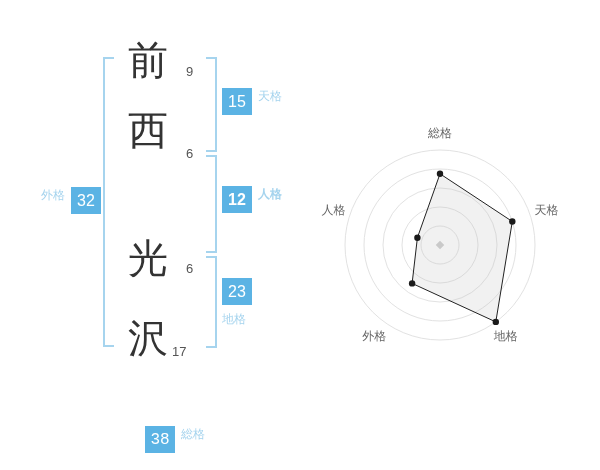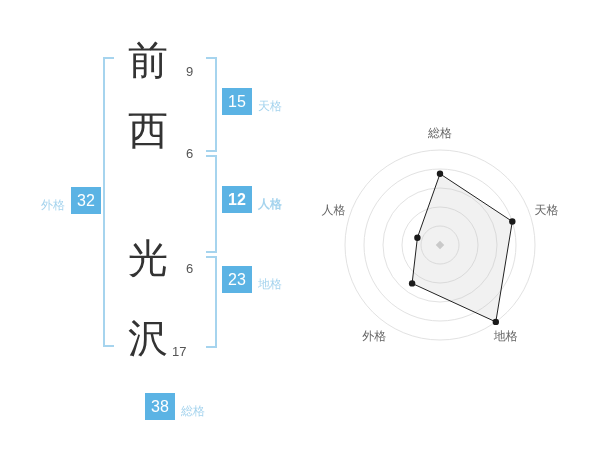--- a/index.html
+++ b/index.html
@@ -42,28 +42,28 @@
   .open-right { border-right:none; }  
   .open-left  { border-left:none; }   
   .bracket-gaikaku { left:103px; top:57px; width:11px; height:290px; }
   .bracket-tenkaku { left:206px; top:57px;  width:11px; height:95px; }
   .bracket-jinkaku { left:206px; top:155px; width:11px; height:98px; }
   .bracket-chikaku { left:206px; top:256px; width:11px; height:92px; }
 
   .kaku-row {
     position:absolute;
     display:flex;
-    align-items:flex-end;
+    align-items:flex-start;
     gap:6px;
   }
   .gaikaku-row { left:41px;  top:187px; }
   .tenkaku-row { left:222px; top:88px; }
   .jinkaku-row { left:222px; top:186px;font-weight:bold; }
-  .chikaku-row { left:222px; top:266px; }
-  .soukaku-row { left:145px; top:393px; }
+  .chikaku-row { left:222px; top:278px;flex-direction:column; }
+  .soukaku-row { left:145px; top:426px;font-family:Liberation Mono, monospace; }
 
   .kaku-badge {
     width:30px; height:27px;
     background:#5bb3e4;
     color:#fff;
     font-size:16px;
     display:flex;
     align-items:center;
     justify-content:center;
     flex:0 0 auto;

